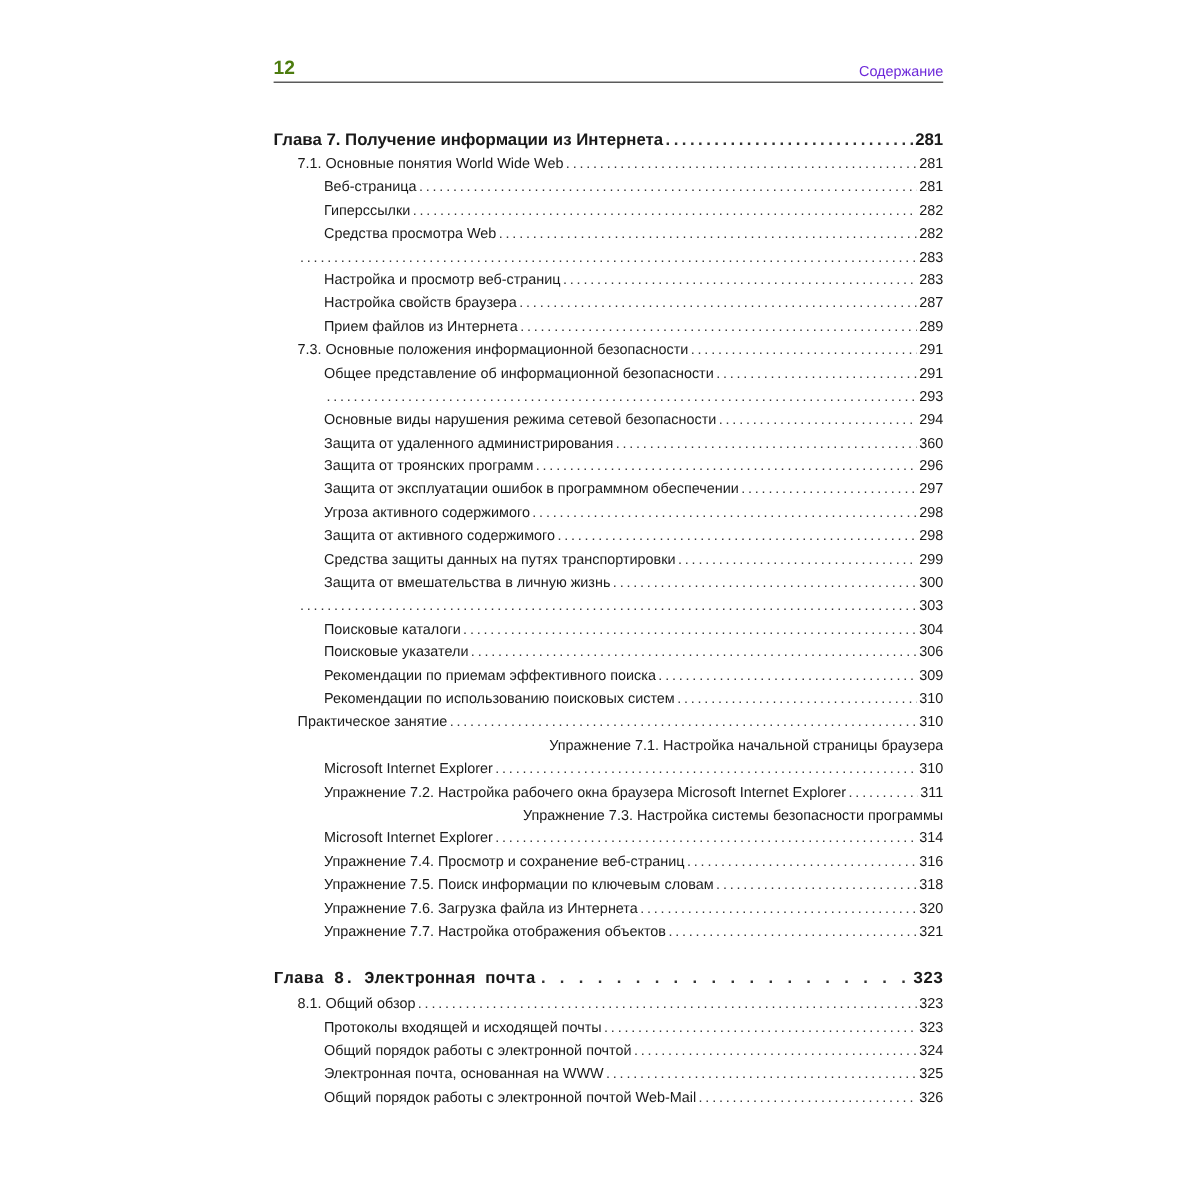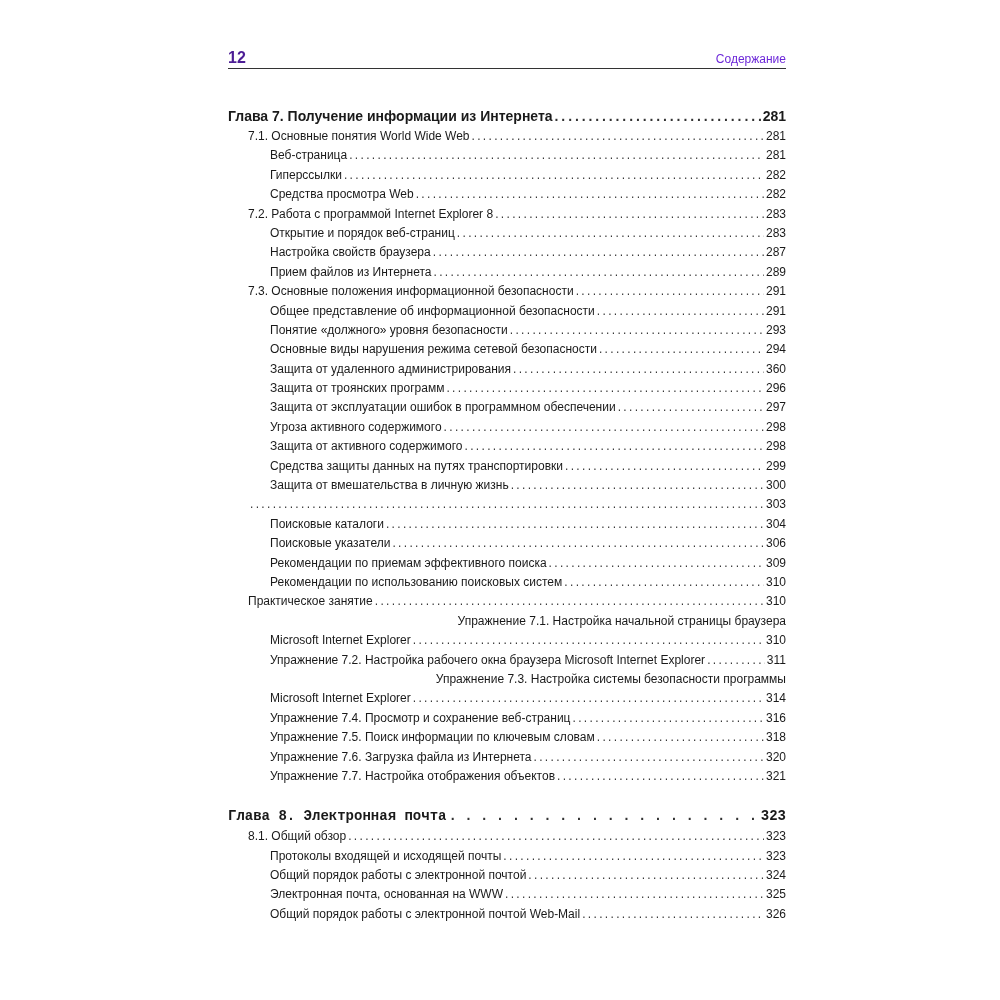--- a/index.html
+++ b/index.html
@@ -1,19 +1,19 @@
 <!DOCTYPE html>
 <html><head>
   <meta charset="utf-8">
   <style>
     html, body { margin: 0; padding: 0; background: #ffffff; }
     body { width: 1000px; height: 1000px; position: relative; overflow: hidden; font-family: "Liberation Sans", sans-serif; color: #1a1a1a; }
     .page { position: absolute; left: 228px; top: 48px; width: 558px; }
     .header { position: relative; height: 20px; border-bottom: 1px solid #333; }
-    .page-num { position: absolute; left: 0; top: 1px; font-weight: bold; font-size: 16px; color: #4c1d95; }
+    .page-num { position: absolute; left: 0; top: 1px; font-weight: bold; font-size: 16px; color: #4d7c0f; }
     .running-title { position: absolute; right: 0; top: 4px; font-size: 12px; color: #6d28d9; }
     .toc { position: absolute; left: 0; top: 58px; width: 558px; }
     .row { display: flex; align-items: baseline; font-size: 12px; line-height: 19.4px; height: 19.4px; white-space: nowrap; overflow: hidden; }
     .row.chapter { font-size: 14px; font-weight: bold; height: 21px; line-height: 21px; }
     .row.chapter.gap { margin-top: 20px; font-family: Liberation Mono, monospace; }
     .row.l1 { padding-left: 20px; }
     .row.l2 { padding-left: 42px; }
     .title { flex: 0 0 auto; text-align: right; }
     .leader { flex: 1 1 auto; overflow: hidden; margin: 0 2px; letter-spacing: 1.5px; color: #333; }
     .leader::before { content: ". . . . . . . . . . . . . . . . . . . . . . . . . . . . . . . . . . . . . . . . . . . . . . . . . . . . . . . . . . . . . . . . . . . . . . . . . . . . . . . . . . . . . . . . . . . . . . . . . . . . . . . . . . . . . . . . . . . . . . . . . . . . . . . . . ."; letter-spacing: 0; word-spacing: -1px; }
@@ -50,26 +50,25 @@
         <span class="title">Гиперссылки</span>
         <span class="leader"></span>
         <span class="pg">282</span>
       </div>
       <div class="row l2">
         <span class="title">Средства просмотра Web</span>
         <span class="leader"></span>
         <span class="pg">282</span>
       </div>
       <div class="row l1">
-        <span class="title">7.2. Работа с программой Internet Explorer 8</span>
         <span class="leader"></span>
         <span class="pg">283</span>
       </div>
       <div class="row l2">
-        <span class="title">Открытие и порядок веб-страниц</span>
+        <span class="title">Настройка и просмотр веб-страниц</span>
         <span class="leader"></span>
         <span class="pg">283</span>
       </div>
       <div class="row l2">
         <span class="title">Настройка свойств браузера</span>
         <span class="leader"></span>
         <span class="pg">287</span>
       </div>
       <div class="row l2">
         <span class="title">Прием файлов из Интернета</span>
@@ -80,21 +79,20 @@
         <span class="title">7.3. Основные положения информационной безопасности</span>
         <span class="leader"></span>
         <span class="pg">291</span>
       </div>
       <div class="row l2">
         <span class="title">Общее представление об информационной безопасности</span>
         <span class="leader"></span>
         <span class="pg">291</span>
       </div>
       <div class="row l2">
-        <span class="title">Понятие «должного» уровня безопасности</span>
         <span class="leader"></span>
         <span class="pg">293</span>
       </div>
       <div class="row l2">
         <span class="title">Основные виды нарушения режима сетевой безопасности</span>
         <span class="leader"></span>
         <span class="pg">294</span>
       </div>
       <div class="row l2">
         <span class="title">Защита от удаленного администрирования</span>

